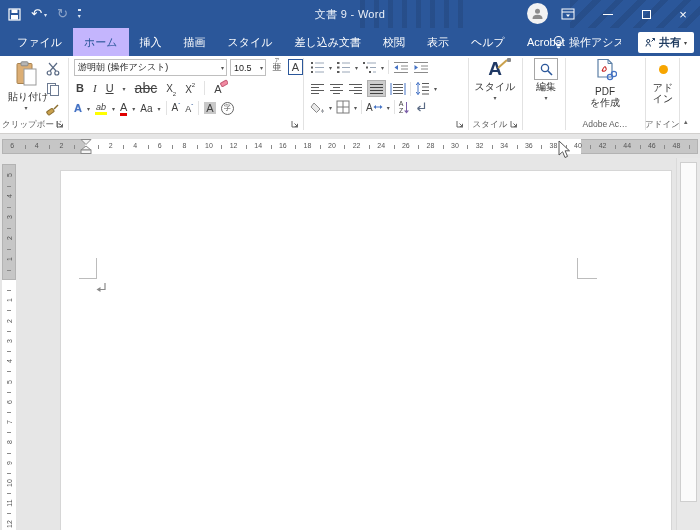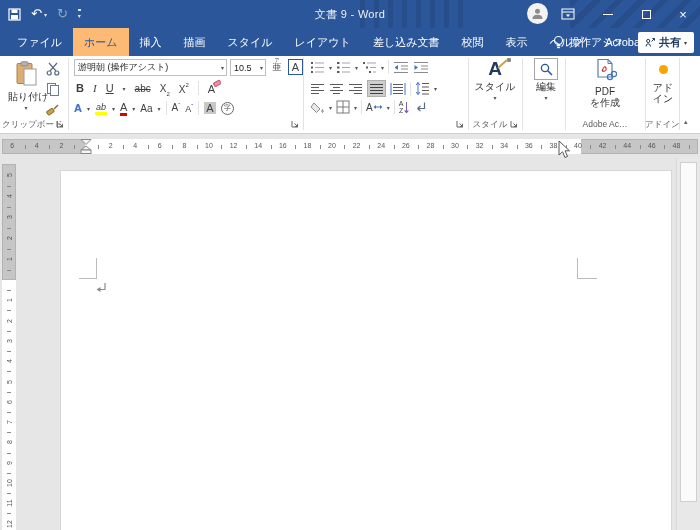--- a/index.html
+++ b/index.html
@@ -22,21 +22,21 @@
   .avatar { left:527px; top:3px; width:21px; height:21px; border-radius:50%; background:#f3f3f3; display:flex; align-items:center; justify-content:center; }
   .winbtn { top:0; width:34px; height:28px; display:flex; align-items:center; justify-content:center; color:#fff; }
   .min-glyph { width:10px; height:1px; background:#fff; }
   .max-glyph { width:9px; height:9px; border:1px solid #fff; }
   .close-glyph { font-size:13px; color:#fff; }
 
   
   .tabbar { left:0; top:28px; width:700px; height:28px; background:#2b579a; }
   .tabstrip { left:6px; top:0; height:28px; display:flex; }
   .tab { padding:0 11px; line-height:28px; font-size:11px; color:#fff; white-space:nowrap; cursor:default; }
-  .tab.active { background:#fdba74; color:#2b579a;text-align:right; }
+  .tab.active { background:#c4b5fd; color:#2b579a;text-align:right; }
   .assist { left:552px; top:0; height:28px; display:flex; align-items:center; gap:4px; color:#fff; }
   .assist-label { font-size:11px; color:#fff; max-width:52px; overflow:hidden; white-space:nowrap; }
   .sharebtn { left:638px; top:4px; width:56px; height:21px; background:#fff; border-radius:2px; display:flex; align-items:center; justify-content:center; gap:3px; }
   .share-label { font-size:11px; font-weight:bold; color:#1e3a5f; }
   .sharebtn .tiny-dd { color:#444; }
 
   
   .ribbon { left:0; top:56px; width:700px; height:78px; background:#fff; border-bottom:1px solid #d2d0ce; }
   .gsep { top:2px; width:1px; height:72px; background:#e2e2e2; }
   .gfoot { top:63px; font-size:8.5px; color:#5a5a5a; text-align:center; white-space:nowrap; }
@@ -118,21 +118,20 @@
       </div>
   </div>
 
   <div class="abs tabbar">
     <div class="abs tabstrip">
         <div class="tab">ファイル</div>
         <div class="tab active">ホーム</div>
         <div class="tab">挿入</div>
         <div class="tab">描画</div>
         <div class="tab">スタイル</div>
-        <div class="tab">レイアウト</div>
         <div class="tab">差し込み文書</div>
         <div class="tab">校閲</div>
         <div class="tab">表示</div>
         <div class="tab">ヘルプ</div>
         <div class="tab">Acrobat</div>
       </div>
     <div class="abs assist">
       <svg width="13" height="15" viewBox="0 0 13 15">
         <circle cx="6.5" cy="5.5" r="4" fill="none" stroke="#fff" stroke-width="1.1"></circle>
         <rect x="4.7" y="10" width="3.6" height="1.4" fill="#fff"></rect>
@@ -203,21 +202,21 @@
     </div>
     <div class="abs" style="left:288px;top:3px;width:15px;height:16px;border:1px solid #2b579a;display:flex;align-items:center;justify-content:center">
       <span class="letter">A</span>
     </div>
 
     <div class="abs rowline" style="left:76px;top:24px;height:16px;gap:9px">
       <span class="letter" style="font-weight:bold">B</span>
       <span class="letter" style="font-style:italic;font-family:'Liberation Serif','DejaVu Serif',serif">I</span>
       <span class="letter" style="text-decoration:underline">U</span>
       <span class="dd">▾</span>
-      <span style="font-size:10px;color:#404040;text-decoration:line-through">abc</span>
+      <span style="font-size:14px;color:#404040;text-decoration:line-through">abc</span>
       <span><span class="letter" style="font-size:10px">X</span><sub style="font-size:6px;color:#404040">2</sub></span>
       <span><span class="letter" style="font-size:10px">X</span><sup style="font-size:6px;color:#404040">2</sup></span>
       <span style="width:1px;height:14px;background:#e2e2e2"></span>
       <span style="position:relative">
         <span class="letter">A</span>
         <svg width="8" height="8" viewBox="0 0 8 8" style="position:absolute;right:-6px;top:0">
           <rect x="0.5" y="2.5" width="7" height="4" rx="1" fill="#f28aa2" stroke="#c45e78" transform="rotate(-30 4 4)"></rect>
         </svg>
       </span>
     </div>

